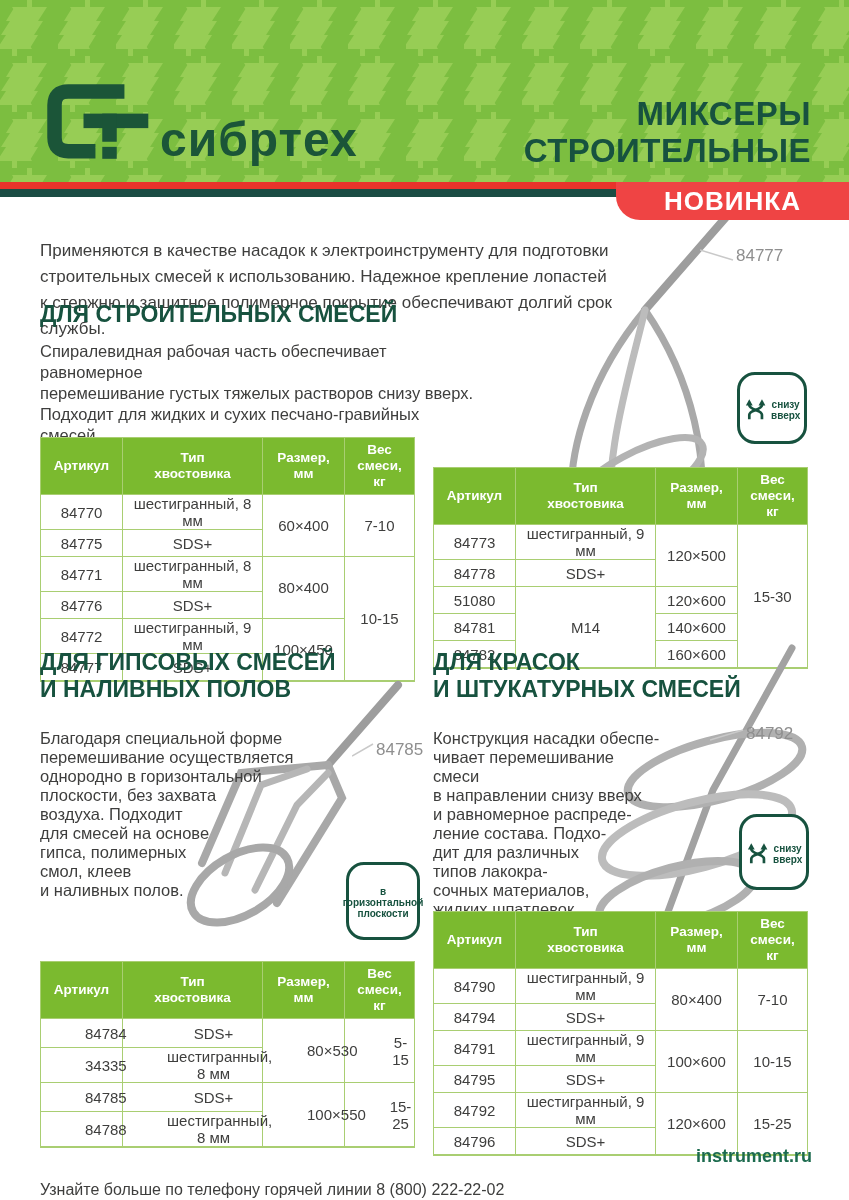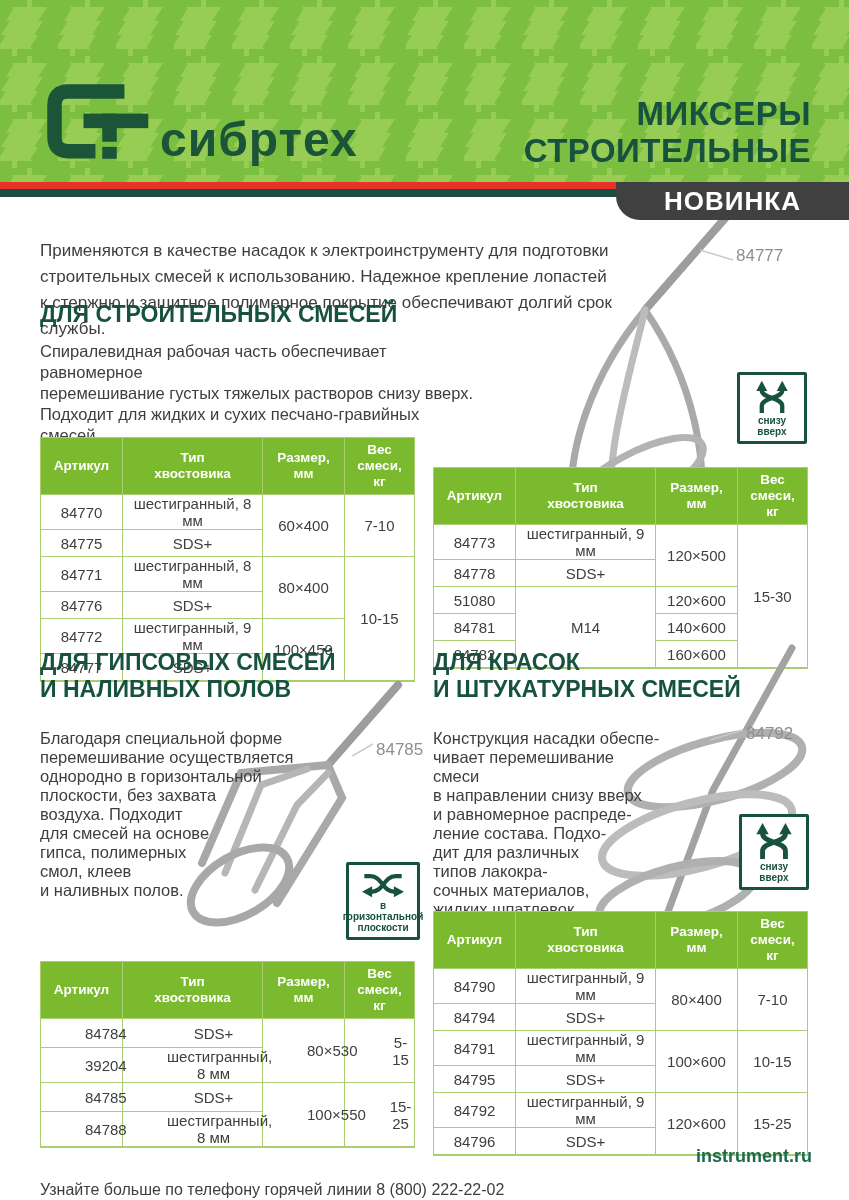--- a/index.html
+++ b/index.html
@@ -9,21 +9,21 @@
 
   
   .hdr{left:0;top:0;width:849px;height:182px;overflow:hidden;}
   .logo{left:46px;top:84px;display:flex;align-items:flex-end;gap:10px;}
   .logo-text{font-weight:bold;font-size:48px;line-height:44px;color:#1B5538;letter-spacing:1px;}
   .title{right:38px;top:95px;text-align:right;font-weight:bold;font-size:33px;line-height:37px;
          color:#17523F;letter-spacing:.5px;}
 
   .red-stripe{left:0;top:182px;width:849px;height:7px;background:#E8332B;}
   .dark-stripe{left:0;top:189px;width:630px;height:8px;background:#1B4D44;}
-  .novinka{left:616px;top:182px;width:233px;height:38px;background:#404040;
+  .novinka{left:616px;top:182px;width:233px;height:38px;background:#ef4444;
            border-bottom-left-radius:24px;color:#fff;font-weight:bold;font-size:26px;
            display:flex;align-items:center;justify-content:center;letter-spacing:1px;z-index:5;}
 
   .body-text{color:#3E3E3D;white-space:pre-line;}
   .intro{left:40px;top:221px;width:640px;font-size:17px;line-height:26px;}
   .sec-h{font-weight:bold;font-size:23px;line-height:27px;color:#17523F;white-space:pre-line;}
   .sec-p{font-size:16.5px;}
   .p1{left:40px;top:324px;width:440px;line-height:21px;}
   .p2{left:40px;top:712px;width:300px;line-height:19px;}
   .p3{left:433px;top:712px;width:230px;line-height:19px;}
@@ -32,22 +32,22 @@
   table{border-collapse:collapse;position:absolute;table-layout:fixed;width:374px;
         border-bottom:2px solid #A9CE72;}
   col.c1{width:82px;} col.c2{width:140px;} col.c3{width:82px;} col.c4{width:70px;}
   th{background:#7BBA2F;color:#fff;font-size:13.5px;font-weight:bold;line-height:16px;
      white-space:pre-line;border:1px solid #A9CE72;padding:4px 2px;text-align:center;vertical-align:middle;}
   td{border:1px solid #A9CE72;font-size:15px;color:#3E3E3D;text-align:center;
      vertical-align:middle;height:26px;padding:0 2px;background:#fff;}
   #table-gypsum td{height:28px;padding-left:44px;}
 
   
-  .badge-box{background:#fff;border:3px solid #17523F;border-radius:2px;
-             display:flex;flex-direction:column;align-items:center;justify-content:center;
+  .badge-box{background:#fff;border:3px solid #17523F;border-radius:18px;
+             display:flex;flex-direction:row;align-items:center;justify-content:center;
              padding:5px 2px 4px 2px;box-sizing:border-box;z-index:4;}
   .badge-caption{font-size:10px;font-weight:bold;color:#17523F;text-align:center;
                  line-height:11px;white-space:pre-line;margin-top:2px;}
 
   
   .callout{display:flex;align-items:flex-start;color:#8F8F8F;font-size:17px;gap:2px;z-index:3;}
 
   .footer-info{left:40px;top:1130px;font-size:16px;line-height:23px;margin-top:48px;}
   .site{right:37px;top:1146px;font-size:18px;font-weight:bold;color:#1C6B4E;cursor:pointer;}
 </style>
@@ -294,21 +294,21 @@
         </tr>
       </thead>
       <tbody>
         <tr>
           <td>84784</td>
           <td>SDS+</td>
           <td rowspan="2">80×530</td>
           <td rowspan="2">5-15</td>
         </tr>
         <tr>
-          <td>39204</td>
+          <td>34335</td>
           <td>шестигранный, 8 мм</td>
         </tr>
         <tr>
           <td>84785</td>
           <td>SDS+</td>
           <td rowspan="2">100×550</td>
           <td rowspan="2">15-25</td>
         </tr>
         <tr>
           <td>84788</td>

